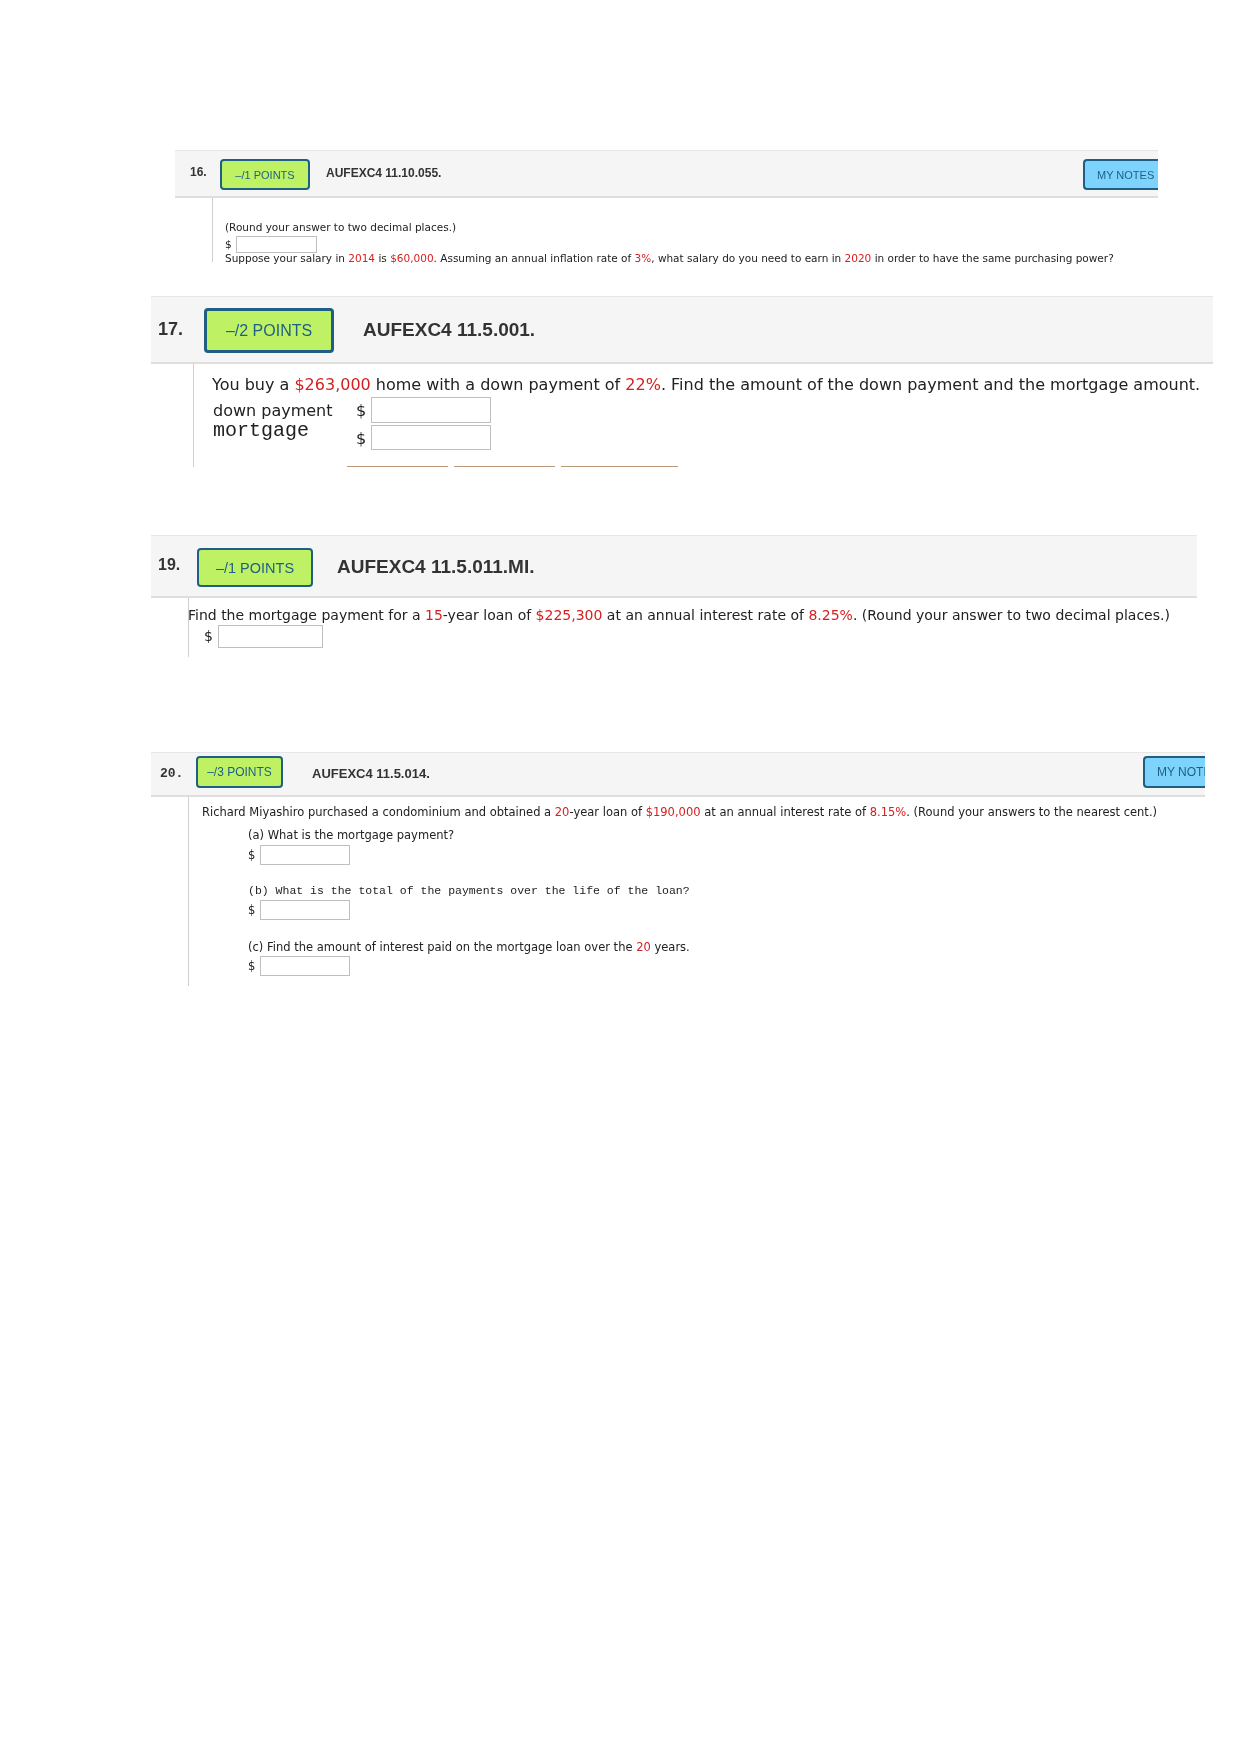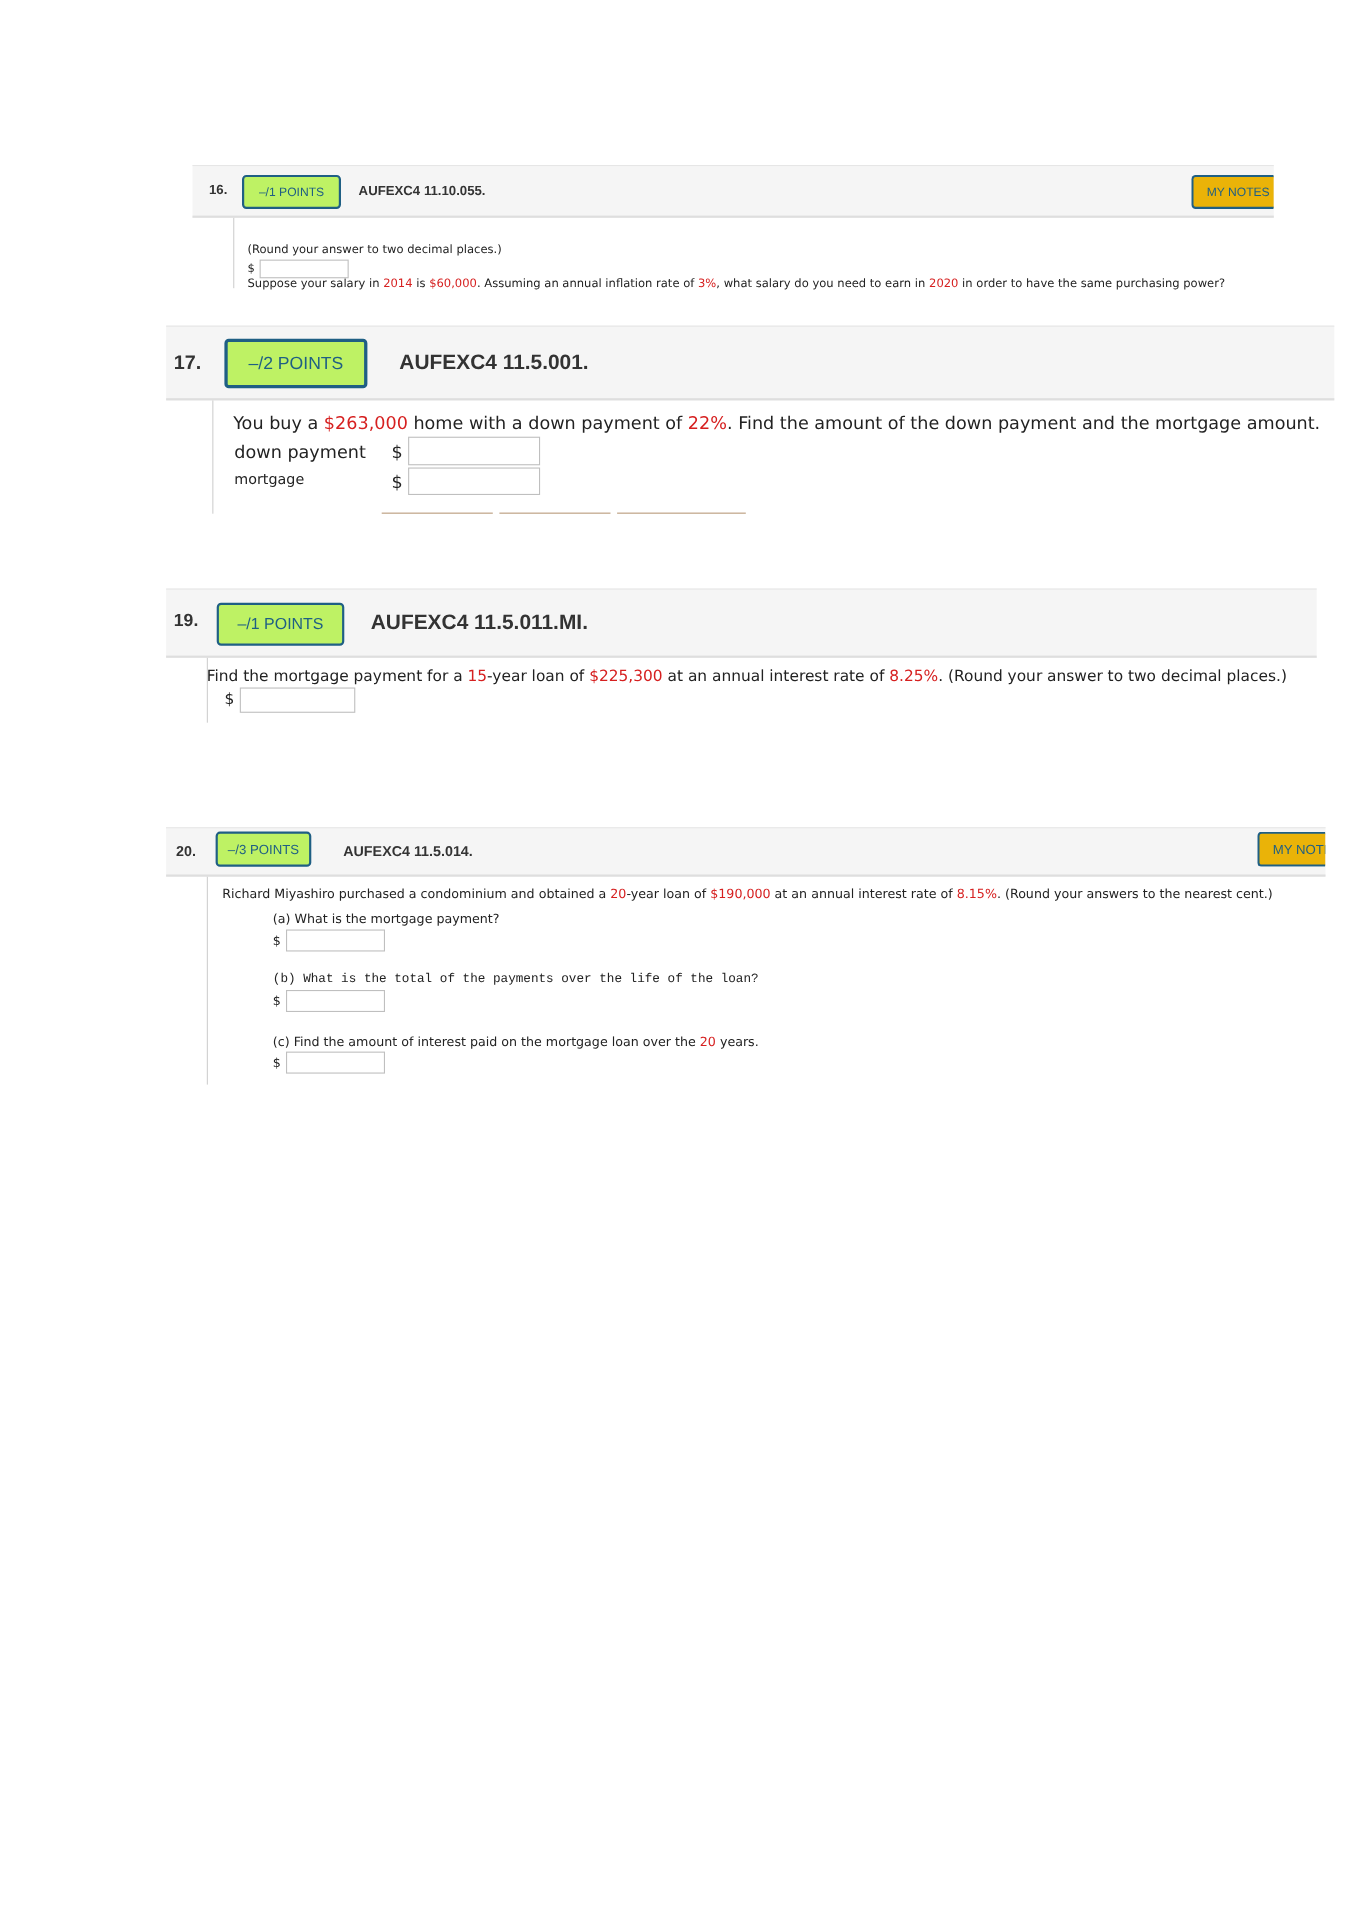--- a/index.html
+++ b/index.html
@@ -3,21 +3,21 @@
 <meta charset="utf-8">
 <style>
   html, body { margin:0; padding:0; background:#ffffff; }
   body { width:1241px; height:1754px; position:relative; overflow:hidden;
          font-family:"DejaVu Sans", "Liberation Sans", sans-serif; color:#222; }
   .hdr { position:absolute; background:#f5f5f5; border-top:1px solid #e6e6e6; border-bottom:2px solid #dedede; box-sizing:border-box; overflow:hidden; }
   .qnum { position:absolute; font-weight:bold; color:#333; font-family:"Liberation Sans", sans-serif; }
   .pts { position:absolute; border:2px solid #1f5f84; border-radius:4px; color:#1f5f84; background:#bef264; box-sizing:border-box;
          display:flex; align-items:center; justify-content:center; font-family:"Liberation Sans", sans-serif; cursor:pointer; }
   .qtitle { position:absolute; font-weight:bold; color:#333; font-family:"Liberation Sans", sans-serif; white-space:nowrap; }
-  .notes { position:absolute; border:2px solid #1f5f84; border-right:none; border-radius:4px 0 0 4px; color:#1f5f84; background:#eab308; box-sizing:border-box;
+  .notes { position:absolute; border:2px solid #1f5f84; border-right:none; border-radius:4px 0 0 4px; color:#1f5f84; background:#7dd3fc; box-sizing:border-box;
            display:flex; align-items:center; padding-left:12px; font-family:"Liberation Sans", sans-serif; cursor:pointer; white-space:nowrap; overflow:hidden; }
   .body-line { position:absolute; width:1px; background:#cfcfcf; }
   .txt { position:absolute; white-space:nowrap; }
   .red { color:#d62020; }
   .inp { position:absolute; border:1px solid #bfbfbf; background:#fff; box-sizing:border-box; }
   .under { position:absolute; height:1px; background:#b89a7a; }
 </style>
 </head>
 <body>
 
@@ -40,41 +40,41 @@
   <div class="pts" style="left:53px; top:11px; width:130px; height:45px; font-size:16px; border-width:3px;">–/2 POINTS</div>
   <span class="qtitle" style="left:212px; top:22px; font-size:19px;">AUFEXC4 11.5.001.</span>
 </div>
 <div class="body-line" style="left:193px; top:364px; height:103px;"></div>
 <div class="txt" style="left:212px; top:375px; font-size:16px;">
   <span>You buy a </span><span class="red">$263,000</span><span> home with a down payment of </span><span class="red">22%</span><span>. Find the amount of the down payment and the mortgage amount.</span>
 </div>
 <span class="txt" style="left:213px; top:401px; font-size:16px;">down payment</span>
 <span class="txt" style="left:356px; top:401px; font-size:16px;">$</span>
 <div class="inp" style="left:371px; top:397px; width:120px; height:26px;"></div>
-<span class="txt" style="left:213px; top:429px; font-size:13px;">mortgage</span>
+<span class="txt" style="left:213px; top:419px; font-size:20px;font-family:Liberation Mono, monospace;">mortgage</span>
 <span class="txt" style="left:356px; top:429px; font-size:16px;">$</span>
 <div class="inp" style="left:371px; top:425px; width:120px; height:25px;"></div>
 <div class="under" style="left:347px; top:466px; width:101px;"></div>
 <div class="under" style="left:454px; top:466px; width:101px;"></div>
 <div class="under" style="left:561px; top:466px; width:117px;"></div>
 
 <div class="hdr" style="left:151px; top:535px; width:1046px; height:63px;">
   <span class="qnum" style="left:7px; top:20px; font-size:16px;">19.</span>
   <div class="pts" style="left:46px; top:12px; width:116px; height:39px; font-size:14.5px;">–/1 POINTS</div>
   <span class="qtitle" style="left:186px; top:20px; font-size:19px;">AUFEXC4 11.5.011.MI.</span>
 </div>
 <div class="body-line" style="left:188px; top:598px; height:59px;"></div>
 <div class="txt" style="left:188px; top:607px; font-size:14px;">
   <span>Find the mortgage payment for a </span><span class="red">15</span><span>-year loan of </span><span class="red">$225,300</span><span> at an annual interest rate of </span><span class="red">8.25%</span><span>. (Round your answer to two decimal places.)</span>
 </div>
 <span class="txt" style="left:204px; top:628px; font-size:14px;">$</span>
 <div class="inp" style="left:218px; top:625px; width:105px; height:23px;"></div>
 
 <div class="hdr" style="left:151px; top:752px; width:1054px; height:45px;">
-  <span class="qnum" style="left:9px; top:13px; font-size:13px;">20.</span>
+  <span class="qnum" style="left:9px; top:13px; font-size:13px;font-family:Liberation Mono, monospace;">20.</span>
   <div class="pts" style="left:45px; top:3px; width:87px; height:32px; font-size:12px;">–/3 POINTS</div>
   <span class="qtitle" style="left:161px; top:13px; font-size:13px;">AUFEXC4 11.5.014.</span>
   <div class="notes" style="left:992px; top:3px; width:62px; height:32px; font-size:12px;">MY NOTES</div>
 </div>
 <div class="body-line" style="left:188px; top:797px; height:189px;"></div>
 <div class="txt" style="left:202px; top:805px; font-size:11.5px;">
   <span>Richard Miyashiro purchased a condominium and obtained a </span><span class="red">20</span><span>-year loan of </span><span class="red">$190,000</span><span> at an annual interest rate of </span><span class="red">8.15%</span><span>. (Round your answers to the nearest cent.)</span>
 </div>
 
 <div class="txt" style="left:248px; top:828px; font-size:11.5px;">(a) What is the mortgage payment?</div>

